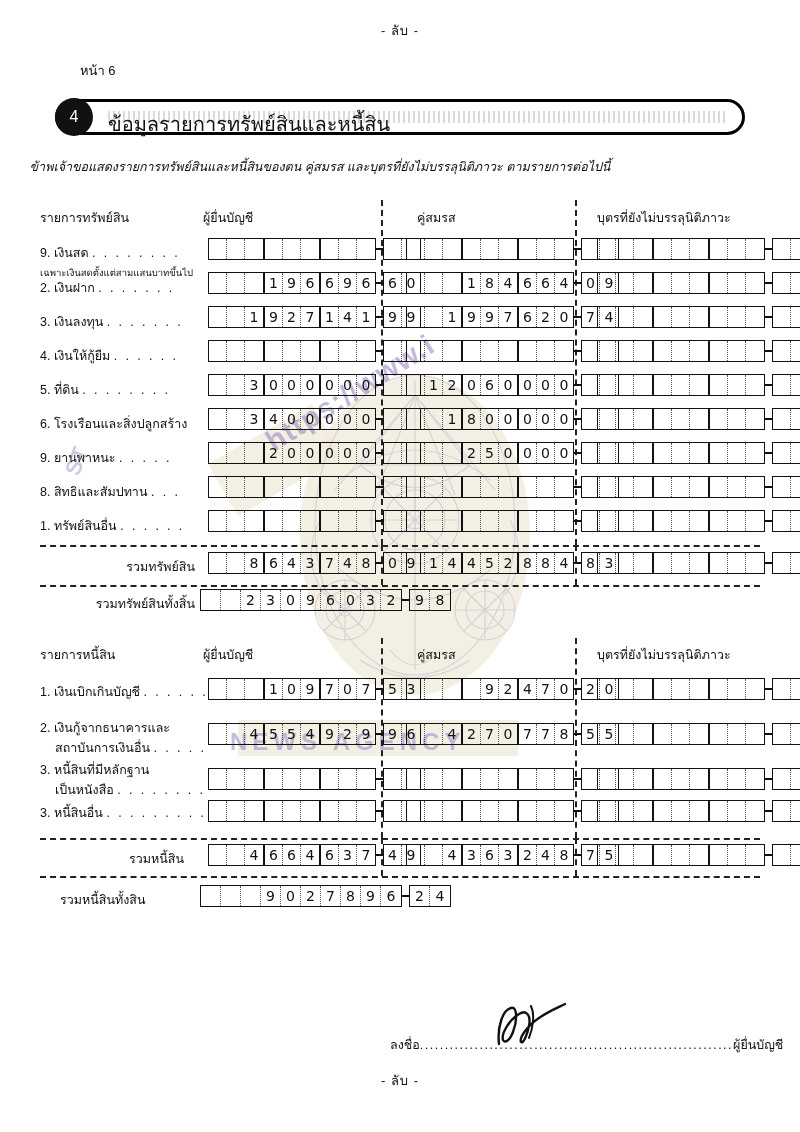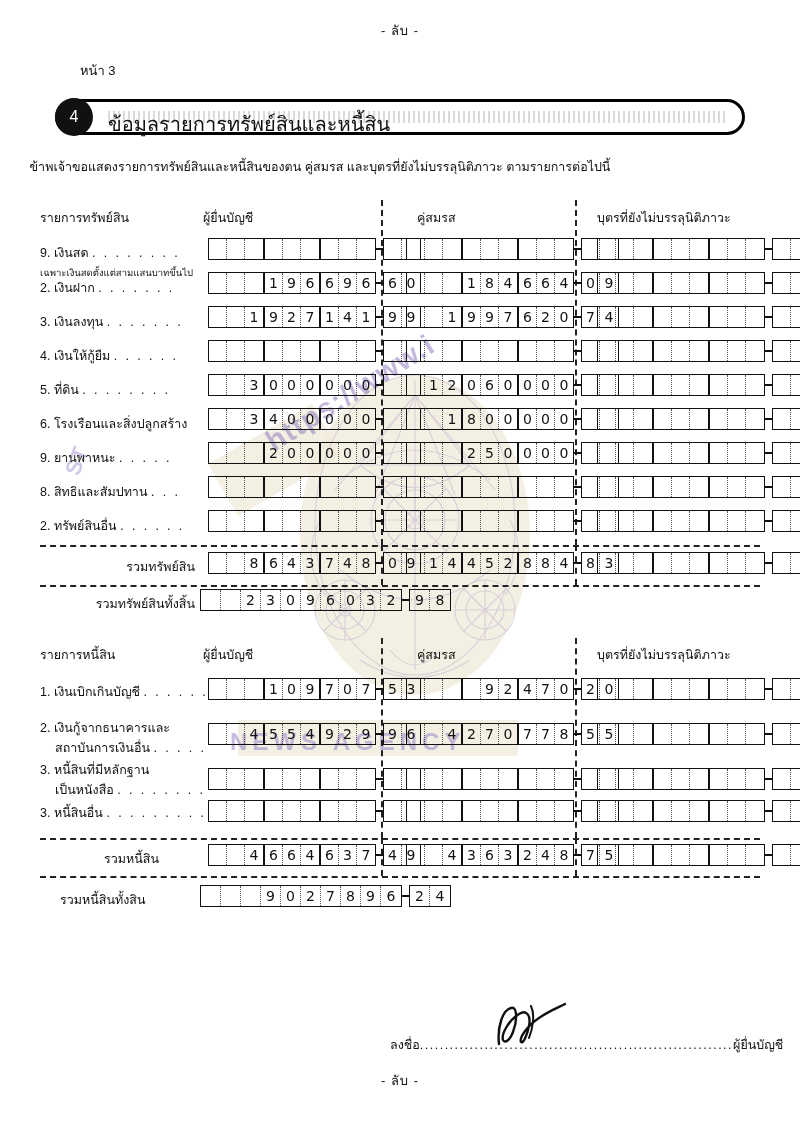--- a/index.html
+++ b/index.html
@@ -73,21 +73,21 @@
     background:#111; color:#fff;
     display:flex; align-items:center; justify-content:center;
     font-size:16px; z-index:6;
   }
   .section-title{
     position:absolute; left:108px; top:108px;
     font-size:20px; z-index:6; color:#111;
   }
   .intro{
     position:absolute; left:0; top:157px; width:640px;
-    text-align:center; font-size:12.5px; z-index:5;
+    text-align:center; font-size:12.5px; z-index:5;font-style:italic;
   }
 
   
   .tbl{ position:absolute; left:0; top:0; width:800px; z-index:3; }
   .colhead{ position:absolute; font-size:12.5px; z-index:5; }
 
   .rowlabel{
     position:absolute; font-size:12.5px; z-index:5;
     white-space:nowrap;
   }
@@ -189,21 +189,21 @@
       <path d="M20 160 Q0 200 25 235"></path>
       <path d="M210 160 Q230 200 205 235"></path>
     </g>
   </svg>
 
   <div class="wm-text wm-url">https://www.i</div>
   <div class="wm-text wm-agency">NEWS AGENCY</div>
   <div class="wm-text wm-left">ST</div>
 
   <div class="secret-top">- ลับ -</div>
-  <div class="page-no">หน้า 3</div>
+  <div class="page-no">หน้า 6</div>
   <div class="section-bar"></div>
   <div class="section-num">4</div>
   <div class="section-title">ข้อมูลรายการทรัพย์สินและหนี้สิน</div>
   <div class="intro">ข้าพเจ้าขอแสดงรายการทรัพย์สินและหนี้สินของตน  คู่สมรส  และบุตรที่ยังไม่บรรลุนิติภาวะ  ตามรายการต่อไปนี้</div>
 
   <div class="tbl">
 
     <div class="rowlabel" style="left:40px;top:208px;">รายการทรัพย์สิน</div>
     <div class="colhead" style="left:203px;top:208px;">ผู้ยื่นบัญชี</div>
     <div class="colhead" style="left:417px;top:208px;">คู่สมรส</div>
@@ -236,21 +236,21 @@
     </div>
     <div class="rowlabel" style="left:40px;top:448px;">
       <span>9.  ยานพาหนะ</span>
       <span class="dots">. . . . .</span>
     </div>
     <div class="rowlabel" style="left:40px;top:482px;">
       <span>8.  สิทธิและสัมปทาน</span>
       <span class="dots">. . .</span>
     </div>
     <div class="rowlabel" style="left:40px;top:516px;">
-      <span>2.  ทรัพย์สินอื่น</span>
+      <span>1.  ทรัพย์สินอื่น</span>
       <span class="dots">. . . . . .</span>
     </div>
   </div>
 
   <div class="tbl">
     <div class="rowlabel" style="left:40px;top:645px;">รายการหนี้สิน</div>
     <div class="colhead" style="left:203px;top:645px;">ผู้ยื่นบัญชี</div>
     <div class="colhead" style="left:417px;top:645px;">คู่สมรส</div>
     <div class="colhead" style="left:597px;top:645px;">บุตรที่ยังไม่บรรลุนิติภาวะ</div>
 
@@ -276,21 +276,21 @@
     </div>
 
     <div class="rowlabel" style="left:40px;top:803px;">
       <span>3.  หนี้สินอื่น</span>
       <span class="dots">. . . . . . . . .</span>
     </div>
   </div>
 
   <div class="rowlabel" style="left:110px;top:557px;width:85px;text-align:right;">รวมทรัพย์สิน</div>
   <div class="rowlabel" style="left:60px;top:594px;width:135px;text-align:right;">รวมทรัพย์สินทั้งสิ้น</div>
-  <div class="rowlabel" style="left:104px;top:849px;width:85px;text-align:left;">รวมหนี้สิน</div>
+  <div class="rowlabel" style="left:114px;top:849px;width:85px;text-align:center;">รวมหนี้สิน</div>
   <div class="rowlabel" style="left:60px;top:890px;width:135px;text-align:left;">รวมหนี้สินทั้งสิน</div>
 
   <div class="vsep" style="left:381px;top:200px;height:345px;"></div>
   <div class="vsep" style="left:575px;top:200px;height:345px;"></div>
   <div class="hsep" style="left:40px;top:545px;width:720px;"></div>
   <div class="vsep" style="left:381px;top:545px;height:40px;"></div>
   <div class="vsep" style="left:575px;top:545px;height:40px;"></div>
   <div class="hsep" style="left:40px;top:585px;width:720px;"></div>
 
   <div class="vsep" style="left:381px;top:638px;height:200px;"></div>

